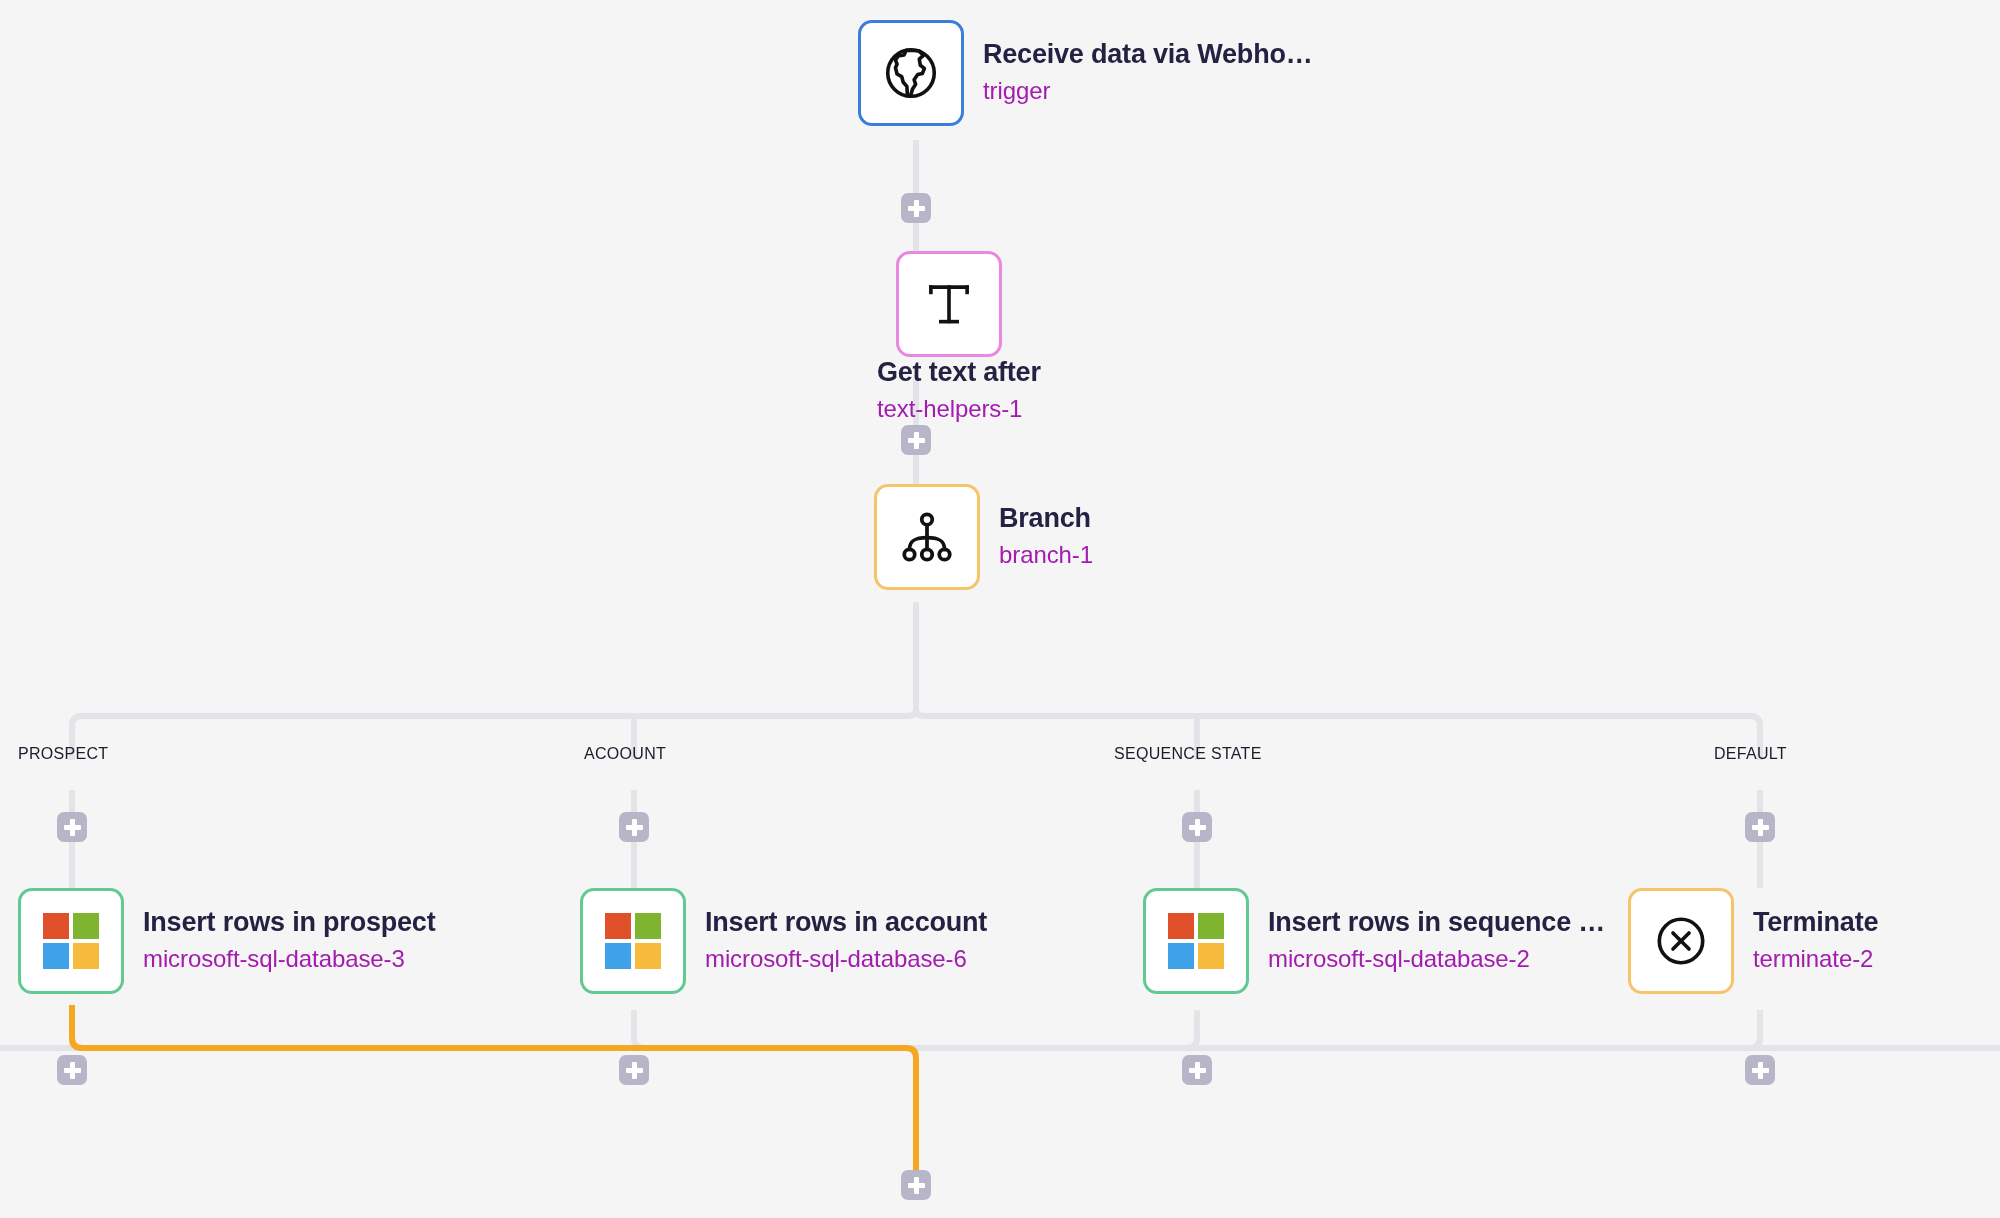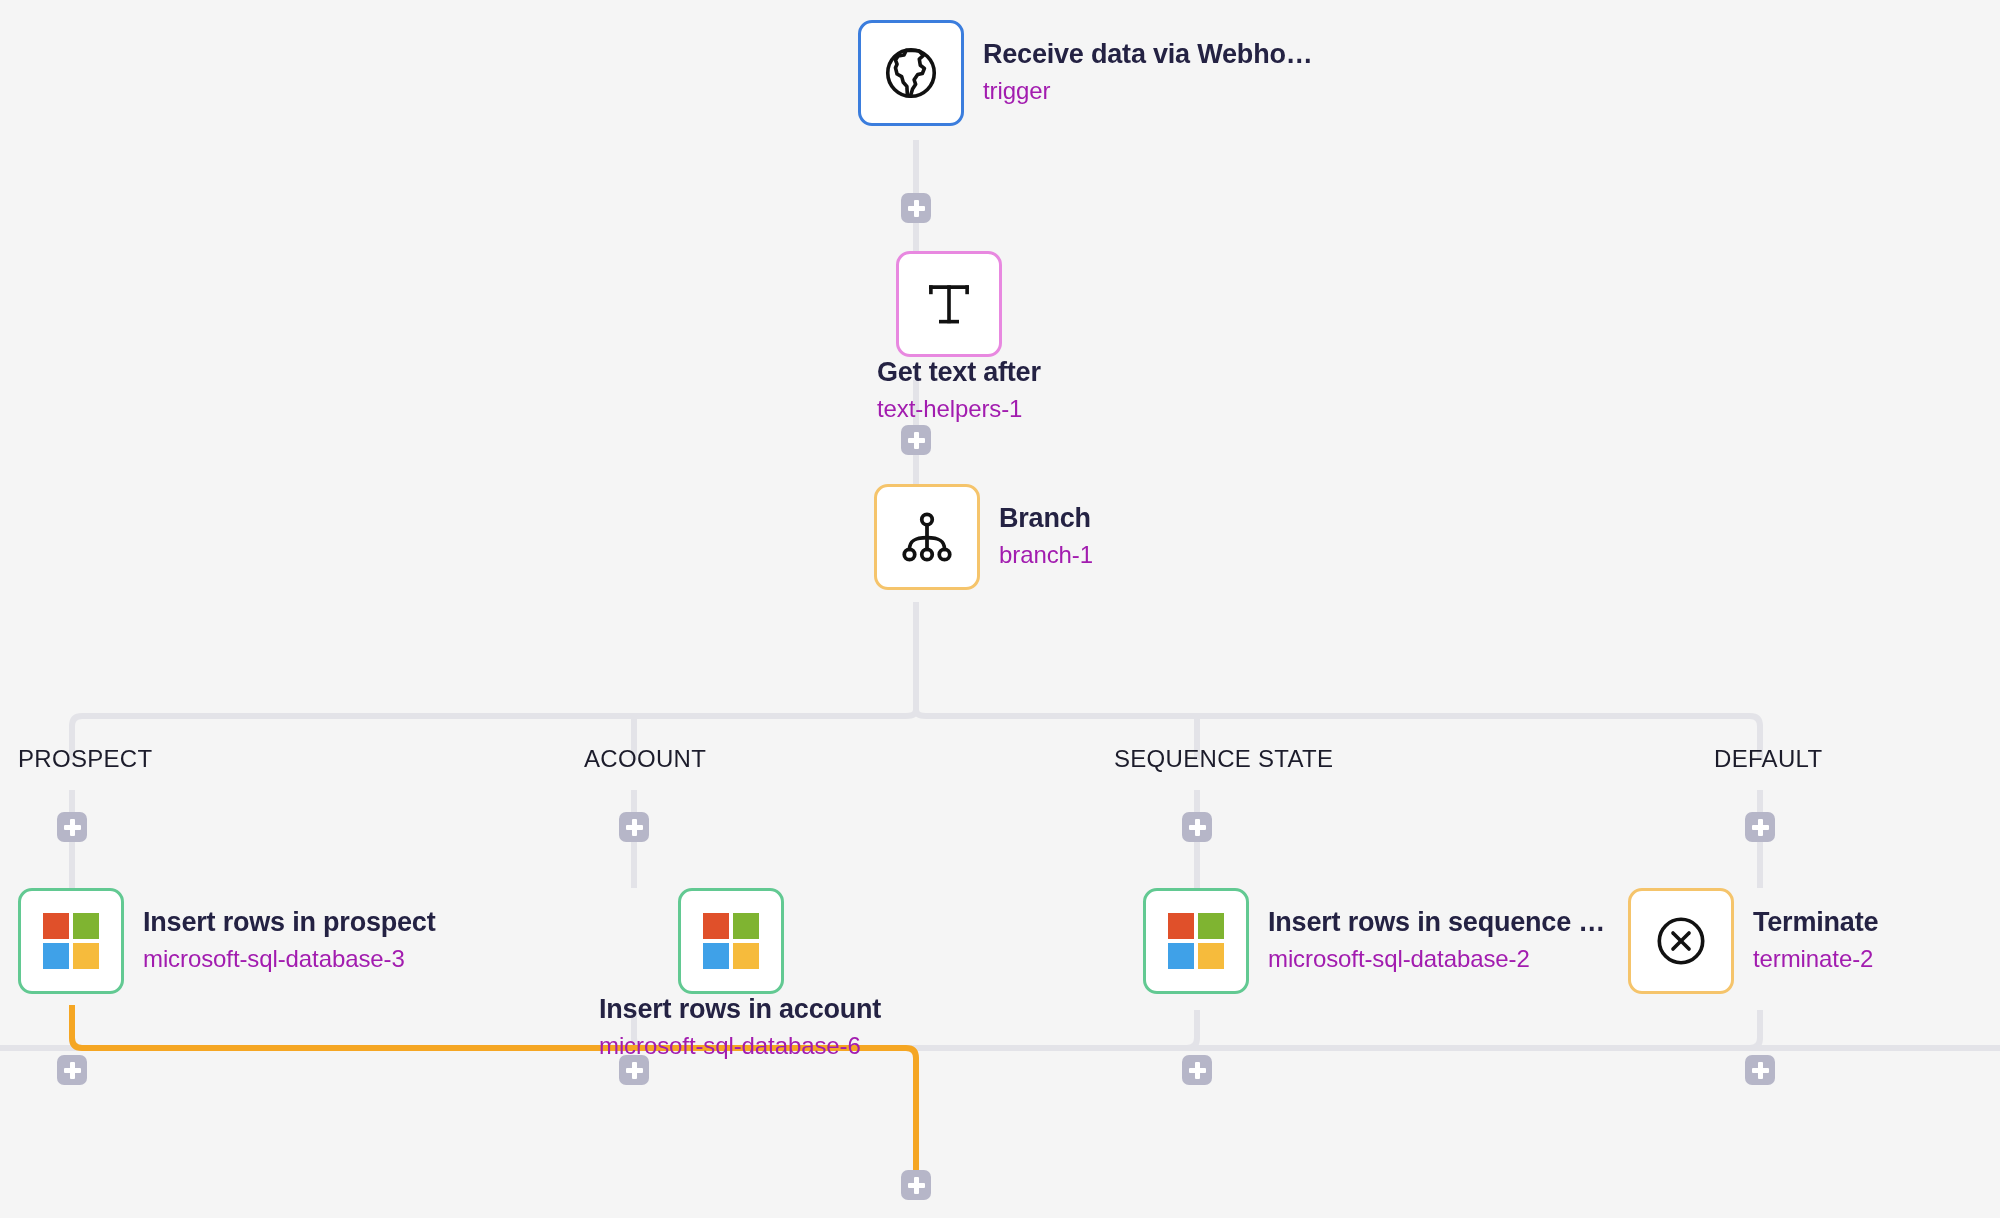--- a/index.html
+++ b/index.html
@@ -67,21 +67,21 @@
     font-size: 24px;
     color: #a21caf;
     line-height: 1.3;
     margin-top: 5px;
     letter-spacing: -0.1px;
   }
 
   
   .branch-label {
     position: absolute;
-    font-size: 24px;
+    font-size: 16px;
     color: #1c1c2b;
     letter-spacing: 0.3px;
     white-space: nowrap;
     z-index: 2;
   }
 
   
   .plus-btn {
     position: absolute;
     width: 30px;
@@ -221,21 +221,21 @@
         <span style="background:#3fa1e8;"></span>
         <span style="background:#f6bb3c;"></span>
       </span>
     </div>
     <div class="node-text">
       <div class="node-title">Insert rows in prospect</div>
       <div class="node-sub">microsoft-sql-database-3</div>
     </div>
   </div>
 
-  <div class="node" style="left:580px; top:888px;flex-direction:column;">
+  <div class="node" style="left:580px; top:888px;">
     <div class="node-box" style="border-color:#62c992;">
       <span class="ms-logo">
         <span style="background:#e0502a;"></span>
         <span style="background:#7fb431;"></span>
         <span style="background:#3fa1e8;"></span>
         <span style="background:#f6bb3c;"></span>
       </span>
     </div>
     <div class="node-text">
       <div class="node-title">Insert rows in account</div>

